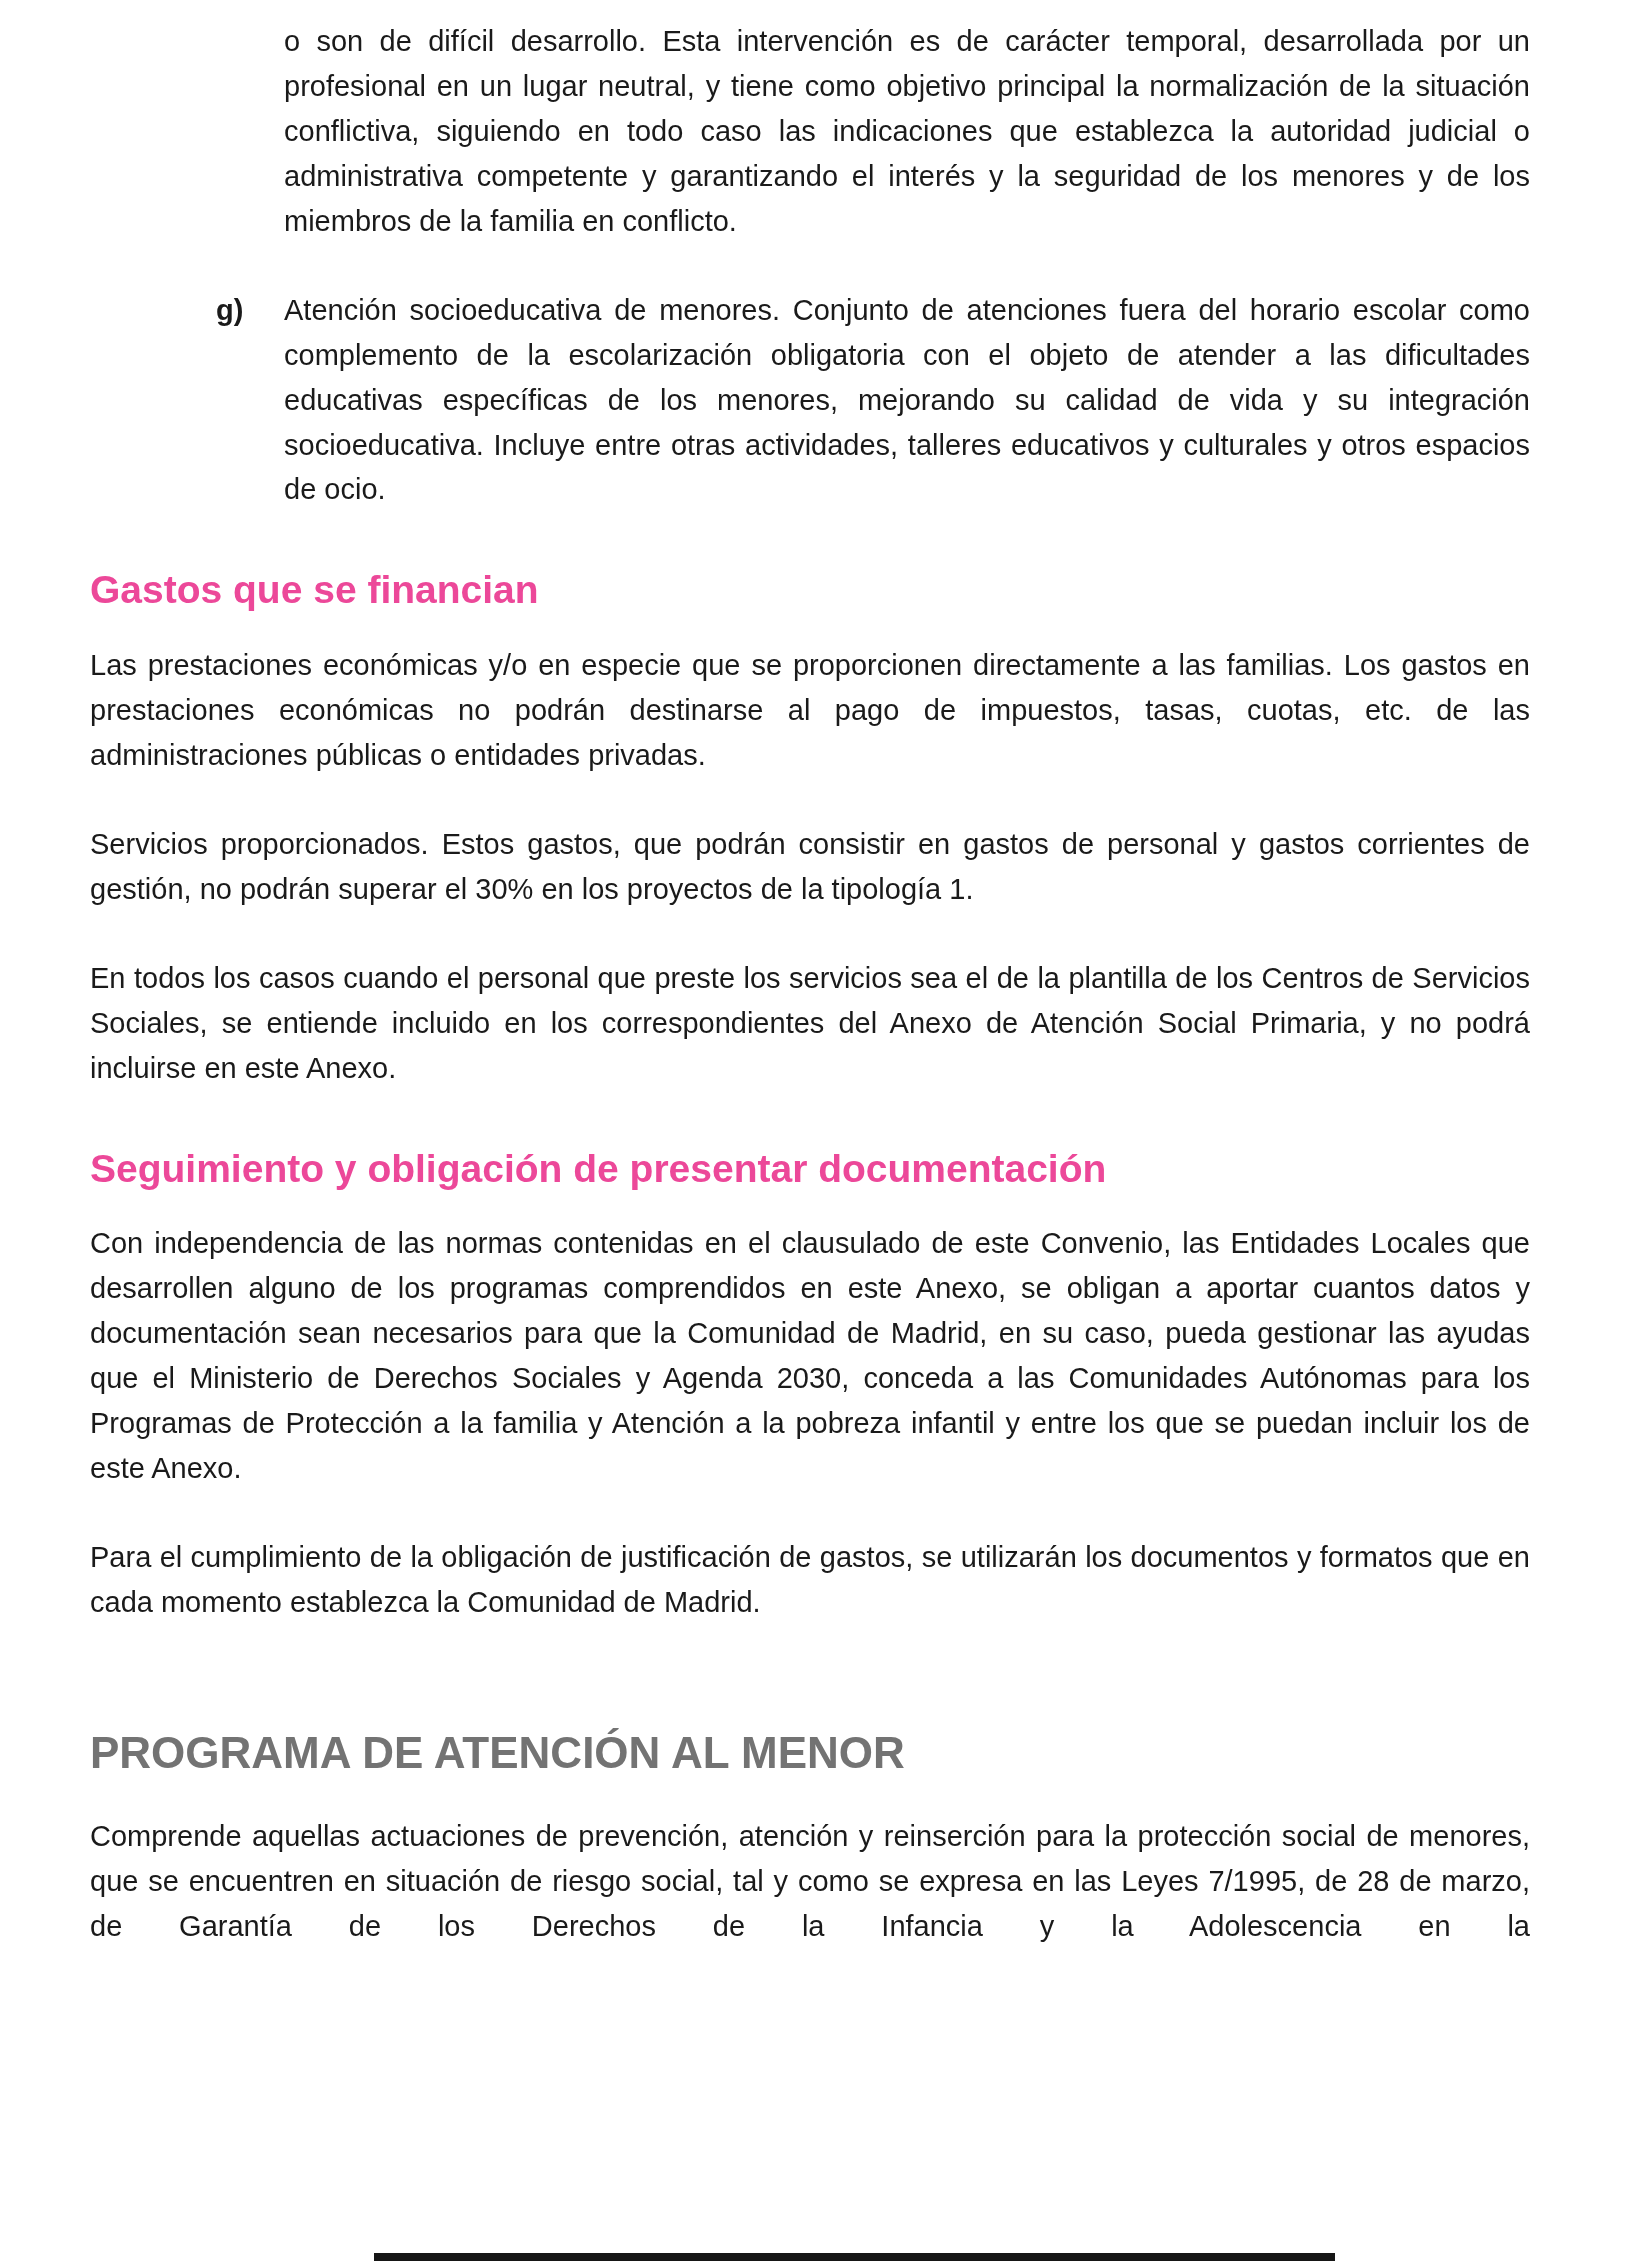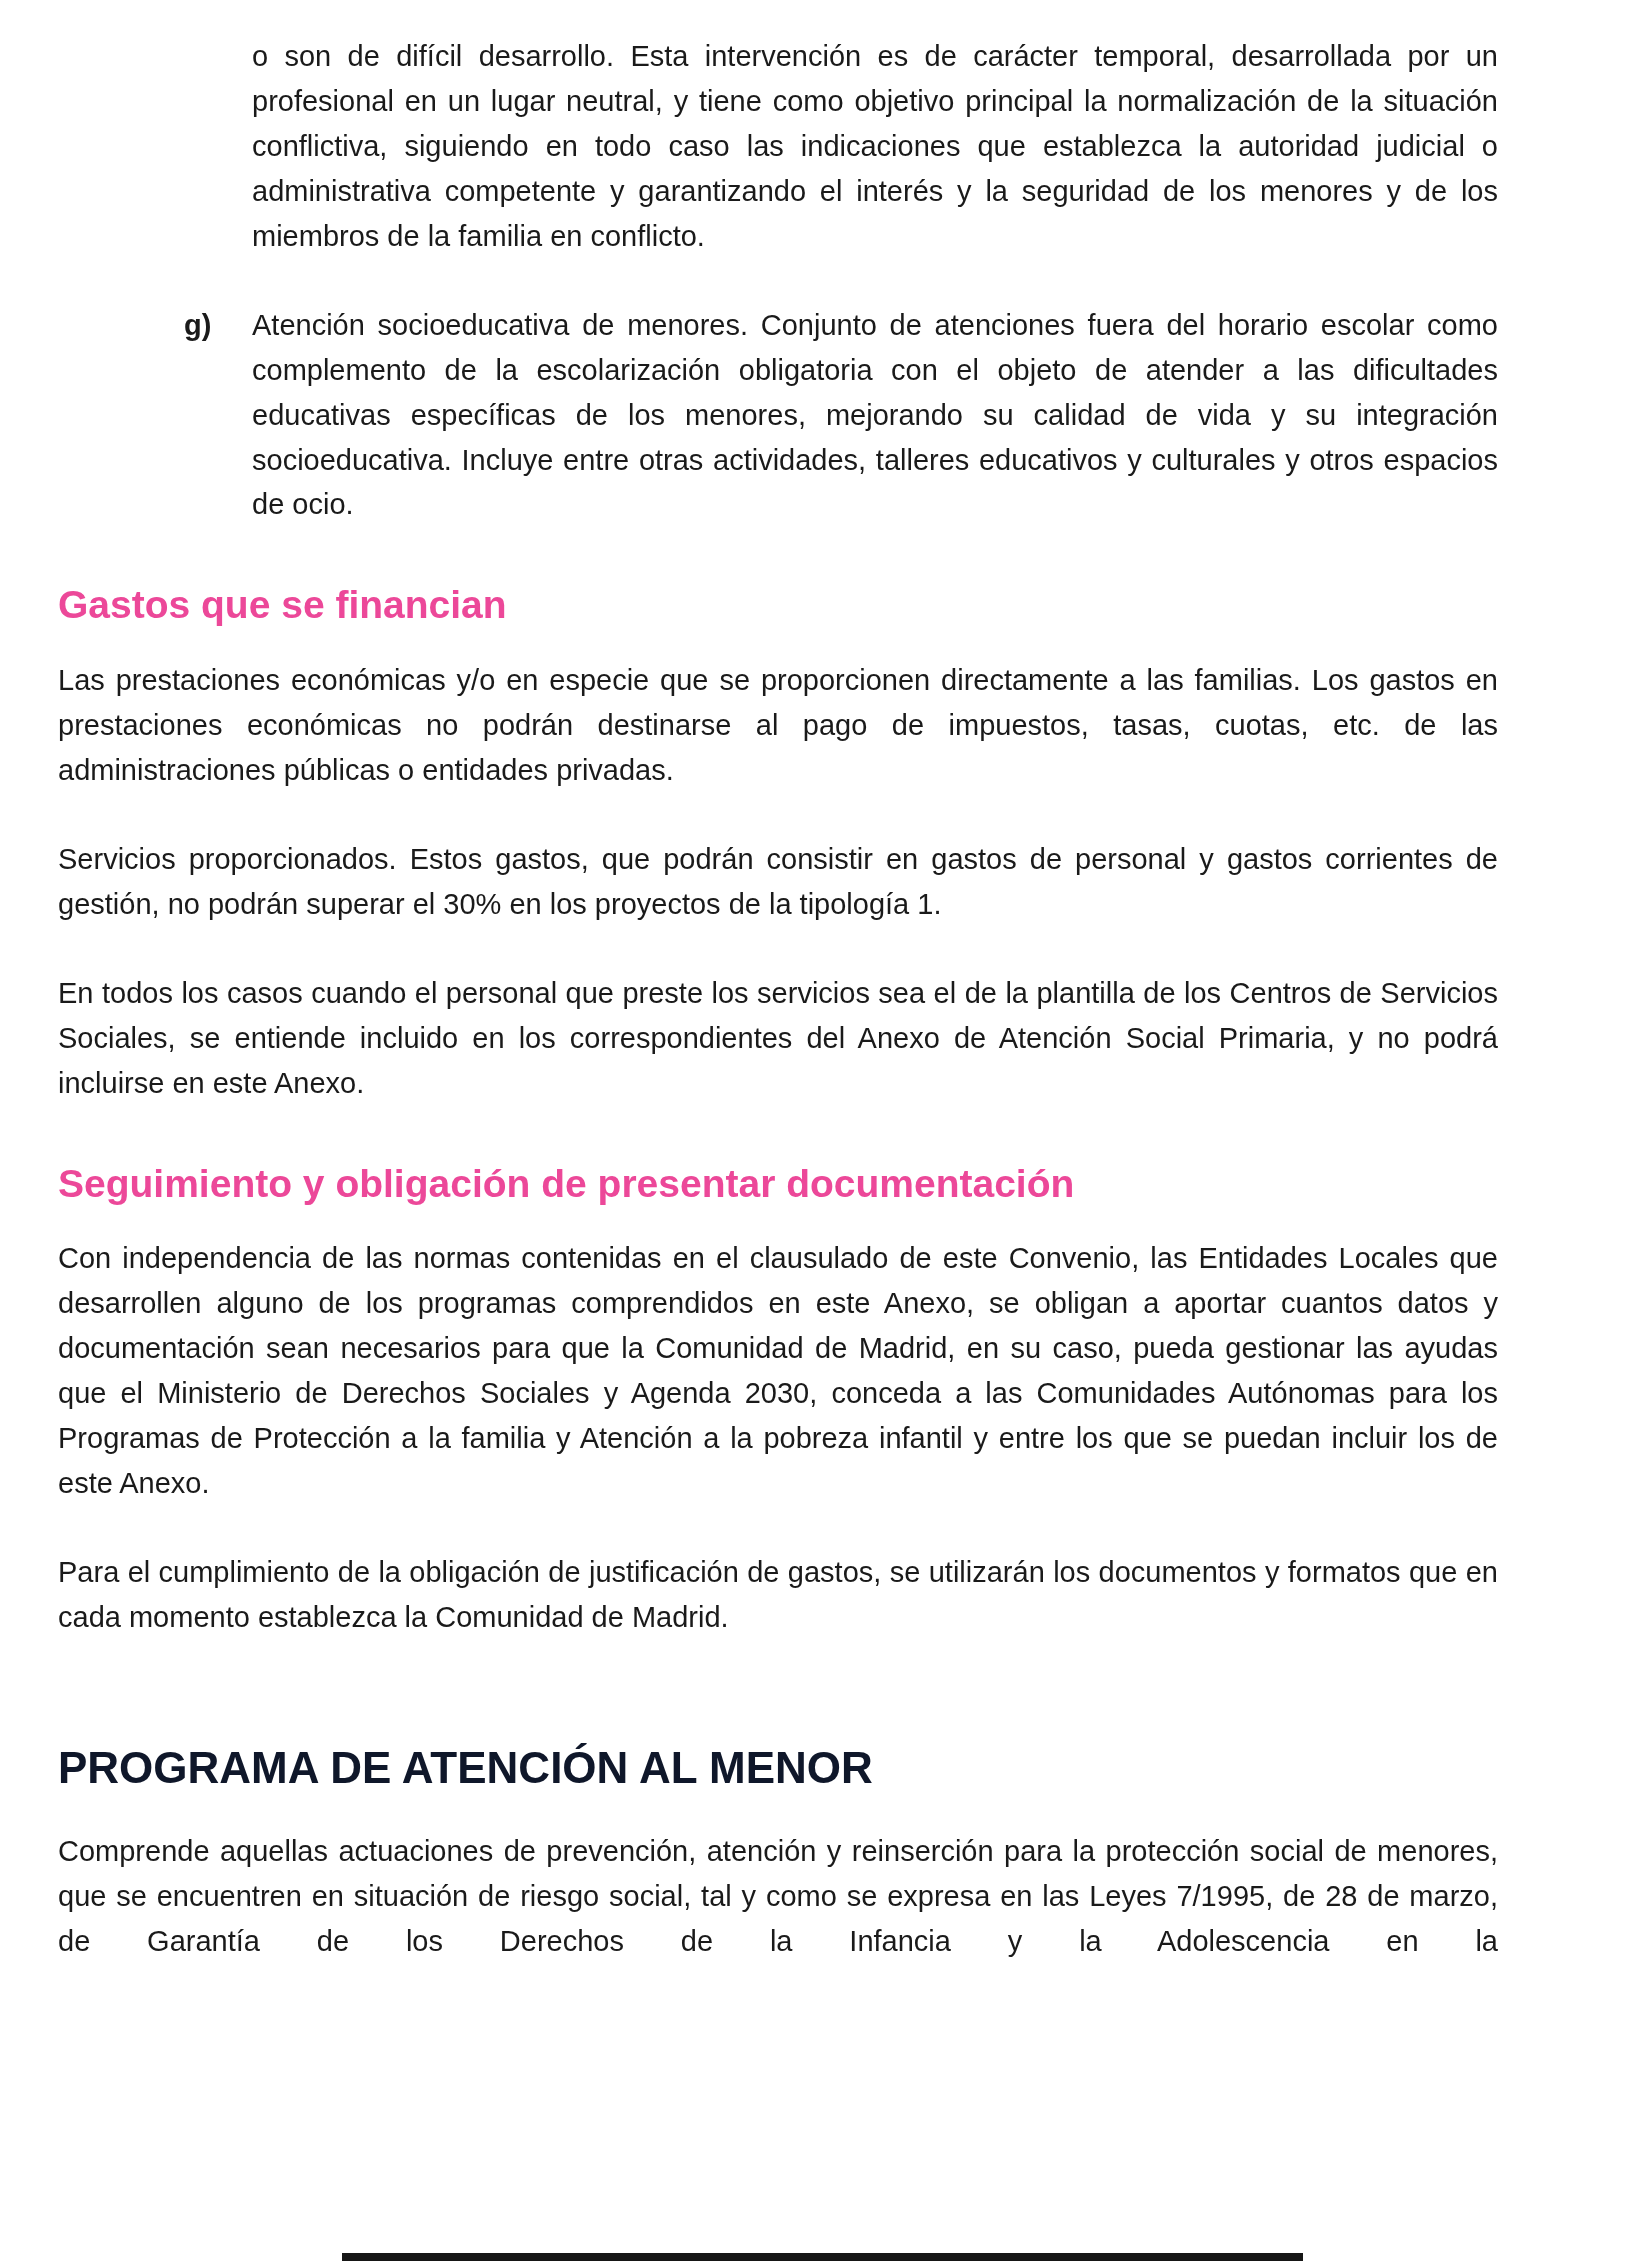--- a/index.html
+++ b/index.html
@@ -7,25 +7,26 @@
     padding: 0;
     background: #ffffff;
   }
   .page {
     position: relative;
     width: 1556px;
     height: 2261px;
     box-sizing: border-box;
     background: #ffffff;
     color: #1a1a1a;
-    padding: 34px 58px 0 58px;
+    padding: 19px 58px 0 58px;
     font-family: "Liberation Sans", "DejaVu Sans", sans-serif;
     font-size: 29px;
     line-height: 1.55;
     overflow: hidden;
+    margin-left: 32px;
   }
   .para {
     margin: 0 0 44px 0;
     text-align: justify;
   }
   .para.indent {
     margin-left: 194px;
   }
   .list-item {
     display: flex;
@@ -45,21 +46,21 @@
     line-height: 1.2;
     font-weight: 700;
     margin: 55px 0 29px 0;
     color: #ec4899;
   }
   h1.major-heading {
     font-size: 44px;
     line-height: 1.2;
     font-weight: 700;
     margin: 102px 0 34px 0;
-    color: #0f172a;
+    color: #737373;
   }
   .p-cut {
     text-align-last: justify;
     margin-bottom: 0;
   }
   .cutoff-bar {
     position: absolute;
     bottom: 0;
     left: 342px;
     width: 961px;

